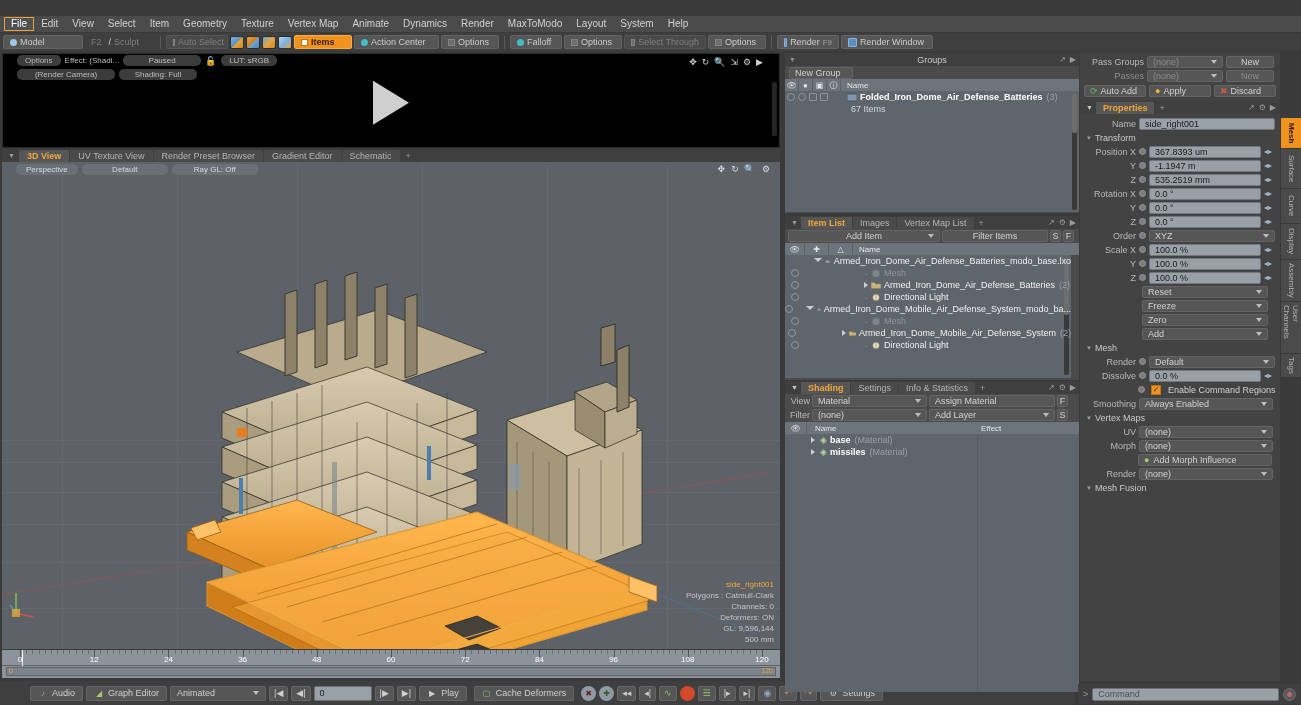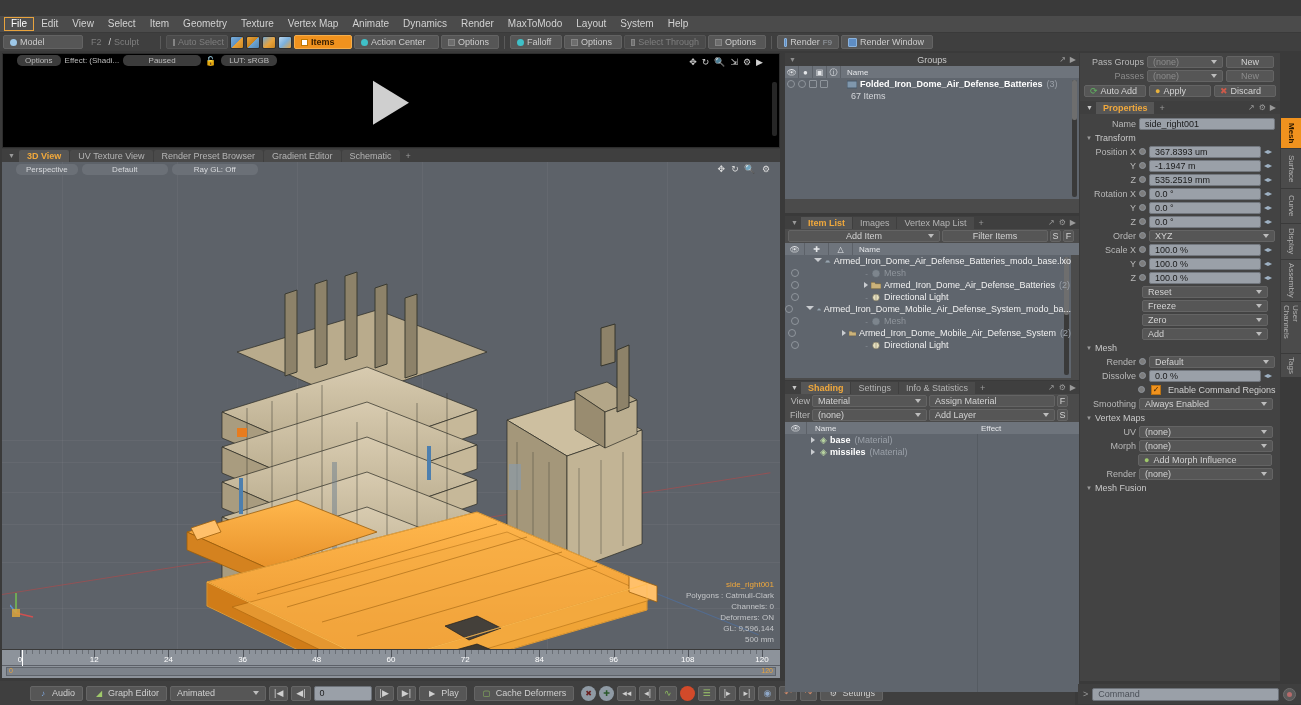--- a/index.html
+++ b/index.html
@@ -354,20 +354,24 @@
     </div>
   </div>
 
   <div class="preview">
     <div class="ptoolrow">
       <div class="pbtn">Options</div>
       <div class="plabel">Effect: (Shadi...</div>
       <div class="pbtn" style="min-width:78px">Paused</div>
       <div class="lockicon">🔓</div>
       <div class="pbtn">LUT: sRGB</div>
+    </div>
+    <div class="ptoolrow ptoolrow2">
+      <div class="pbtn" style="min-width:98px">(Render Camera)</div>
+      <div class="pbtn" style="min-width:78px">Shading: Full</div>
     </div>
     <div class="pnavicons">
       <span>✥</span>
       <span>↻</span>
       <span>🔍</span>
       <span>⇲</span>
       <span>⚙</span>
       <span>▶</span>
     </div>
     <div class="playtri"></div>
@@ -744,20 +748,23 @@
 
   <div class="panel" style="left:785px; top:53px; width:294px; height:160px;">
     <div class="panel-hdr">
       <span class="lft">▼</span>
       <span>Groups</span>
       <span class="rgt">
         <span>↗</span>
         <span>▶</span>
       </span>
     </div>
+    <div style="height:13px;display:flex;align-items:center;padding-left:4px;background:#4b4b4b">
+      <div class="fbox" style="width:64px;justify-content:flex-start">New Group</div>
+    </div>
     <div class="listhdr" style="width:294px">
       <div class="col" style="width:14px">👁</div>
       <div class="col" style="width:14px">●</div>
       <div class="col" style="width:14px">▣</div>
       <div class="col" style="width:14px">ⓘ</div>
       <div style="padding-left:6px">Name</div>
     </div>
     <div class="listbody" style="width:294px;height:121px">
       <div class="row" style="padding-left:0">
         <span class="gut">

